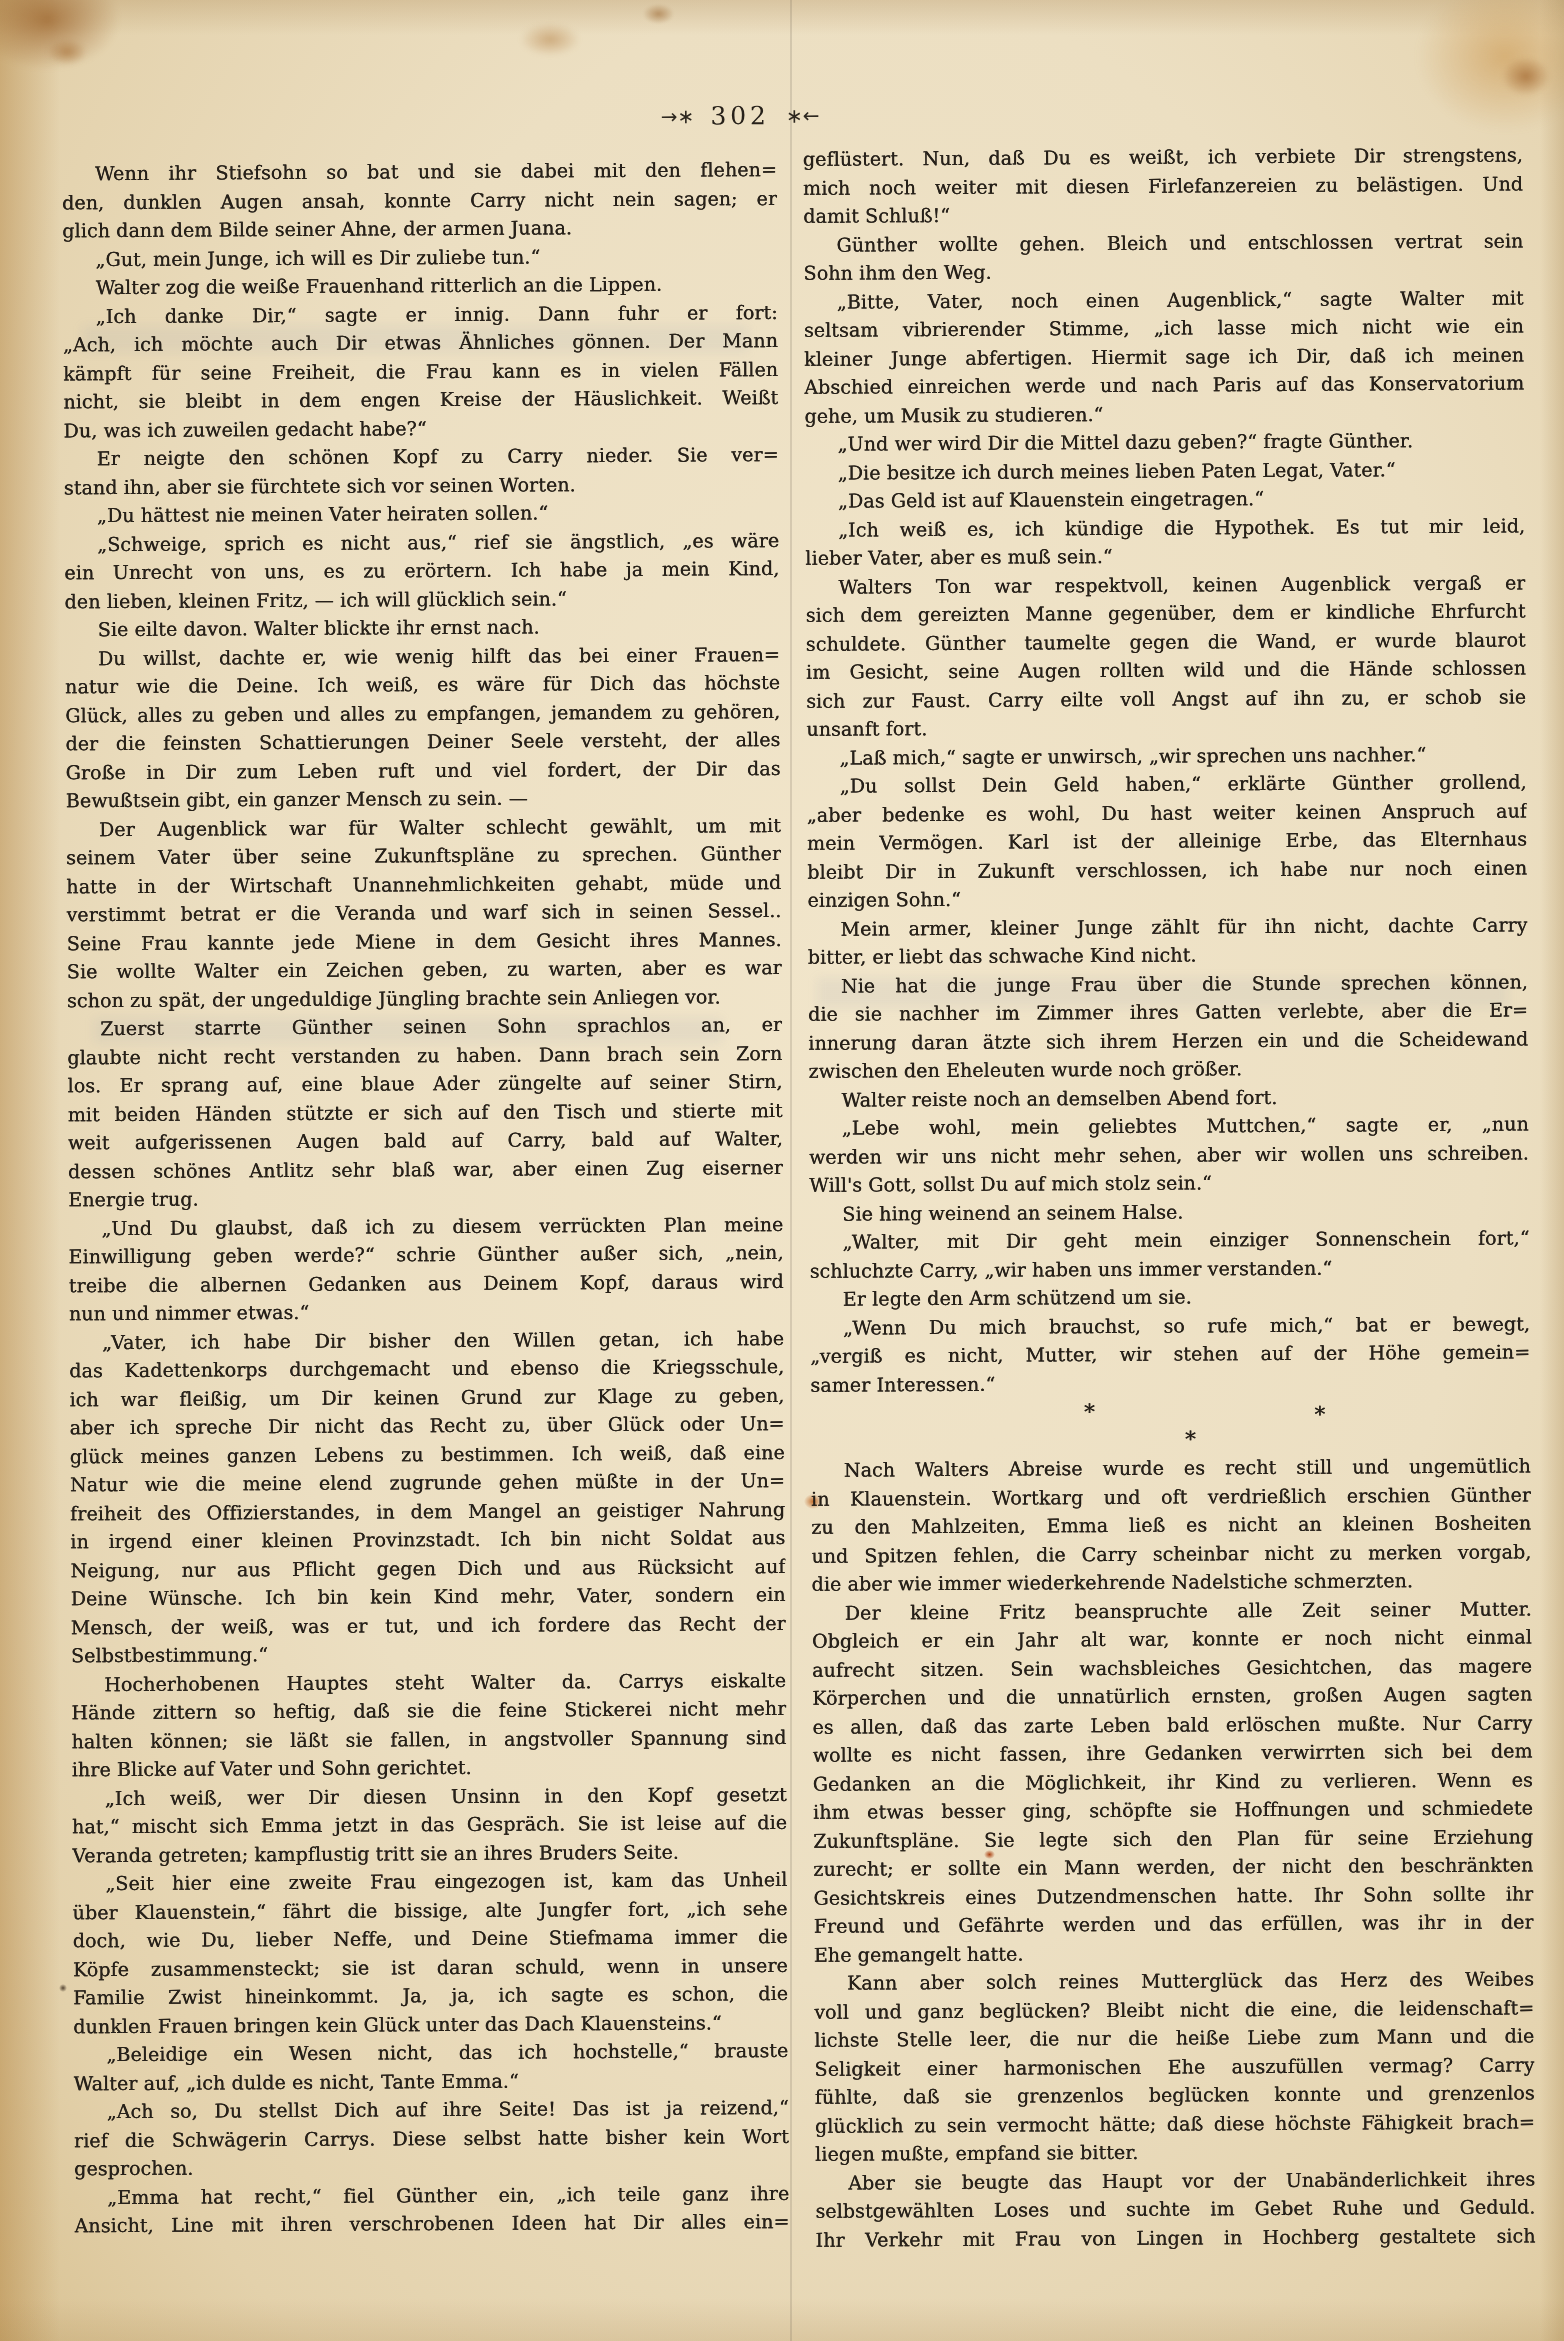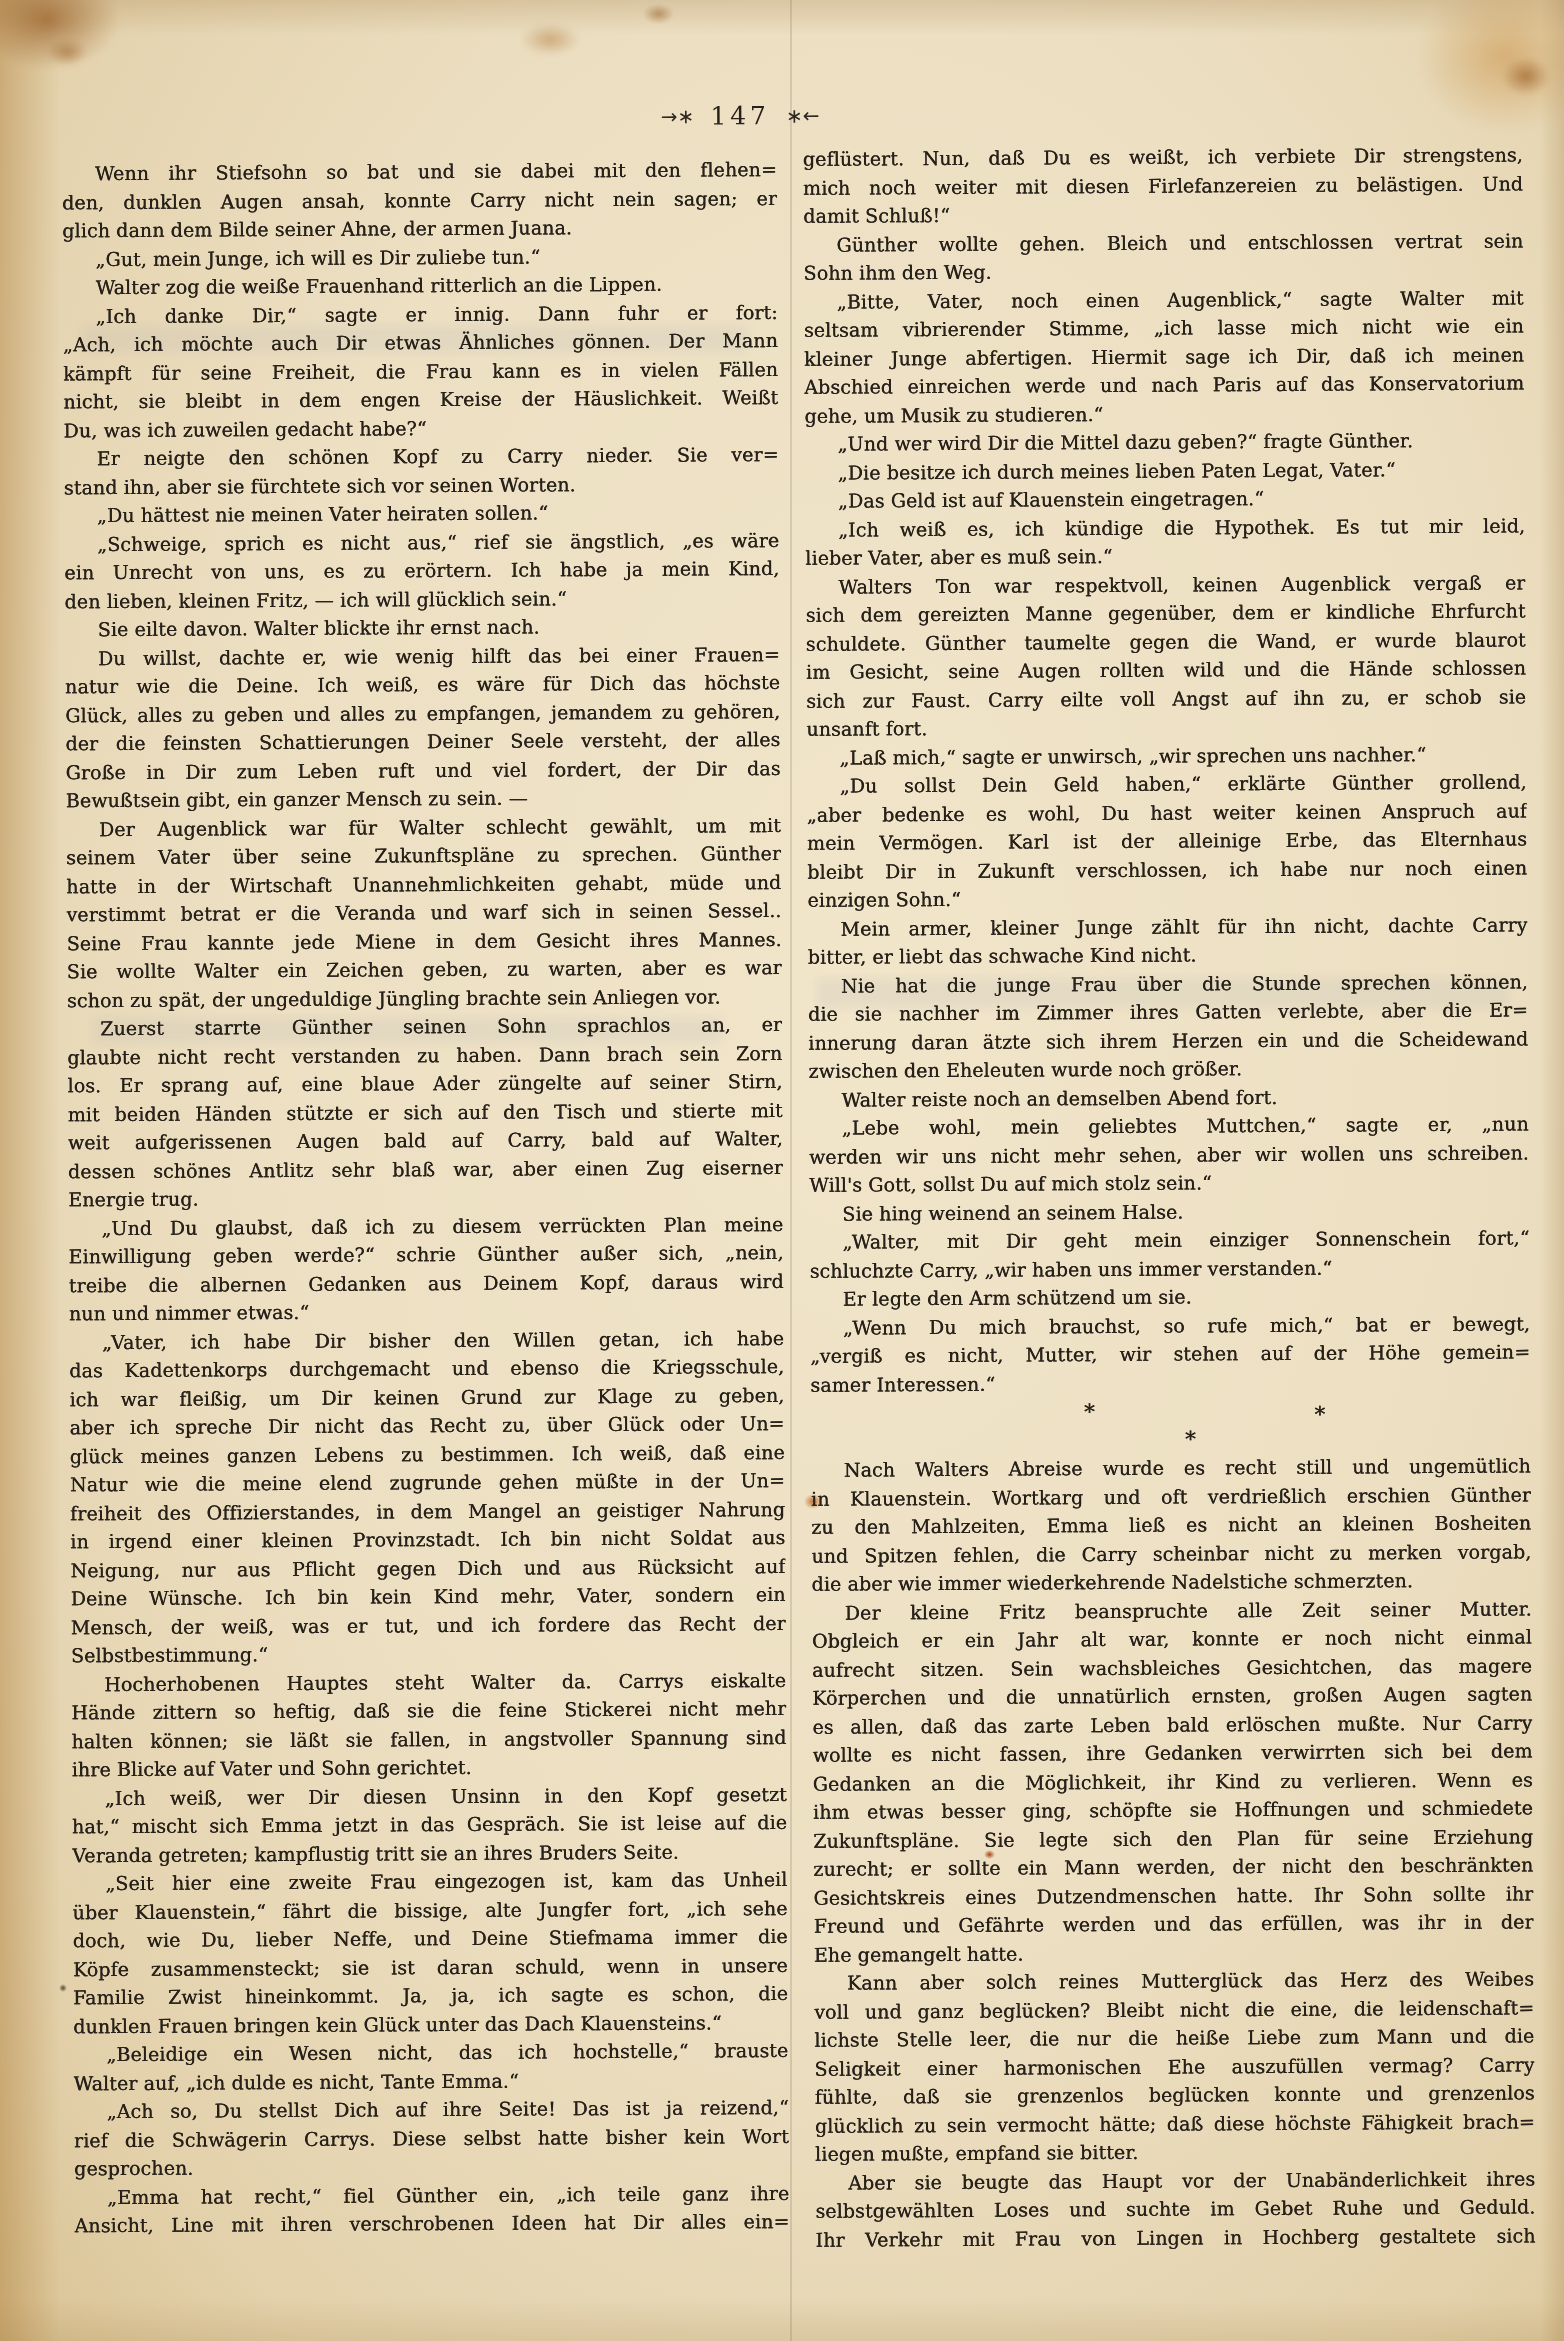--- a/index.html
+++ b/index.html
@@ -94,21 +94,21 @@
   <div class="stain st8"></div>
   <div class="stain st9"></div>
   <div class="band b1"></div>
   <div class="band b2"></div>
   <div class="band b3"></div>
   <div class="seam"></div>
 
   <div class="content">
 
     <div class="pagehead">
-      <span class="orn">→∗</span><span class="num">147</span><span class="orn">∗←</span>
+      <span class="orn">→∗</span><span class="num">302</span><span class="orn">∗←</span>
     </div>
 
     <div class="col col-left">
       <div>
           <div class="line indent">Wenn ihr Stiefsohn so bat und sie dabei mit den flehen=</div>
           <div class="line">den, dunklen Augen ansah, konnte Carry nicht nein sagen; er</div>
           <div class="line end">glich dann dem Bilde seiner Ahne, der armen Juana.</div>
           <div class="line indent end">„Gut, mein Junge, ich will es Dir zuliebe tun.“</div>
           <div class="line indent end">Walter zog die weiße Frauenhand ritterlich an die Lippen.</div>
           <div class="line indent">„Ich danke Dir,“ sagte er innig.  Dann fuhr er fort:</div>

